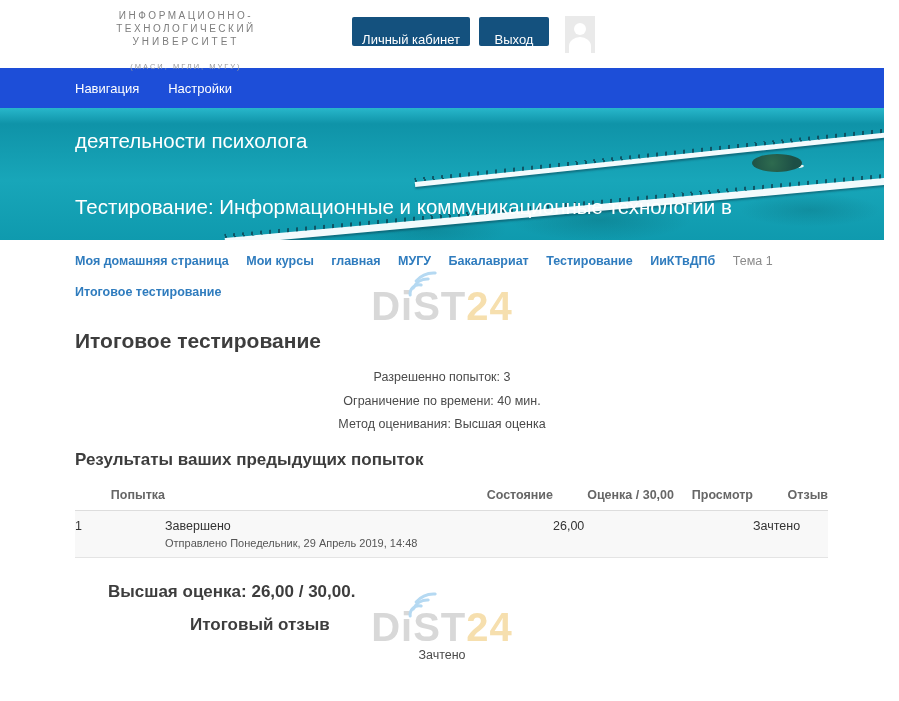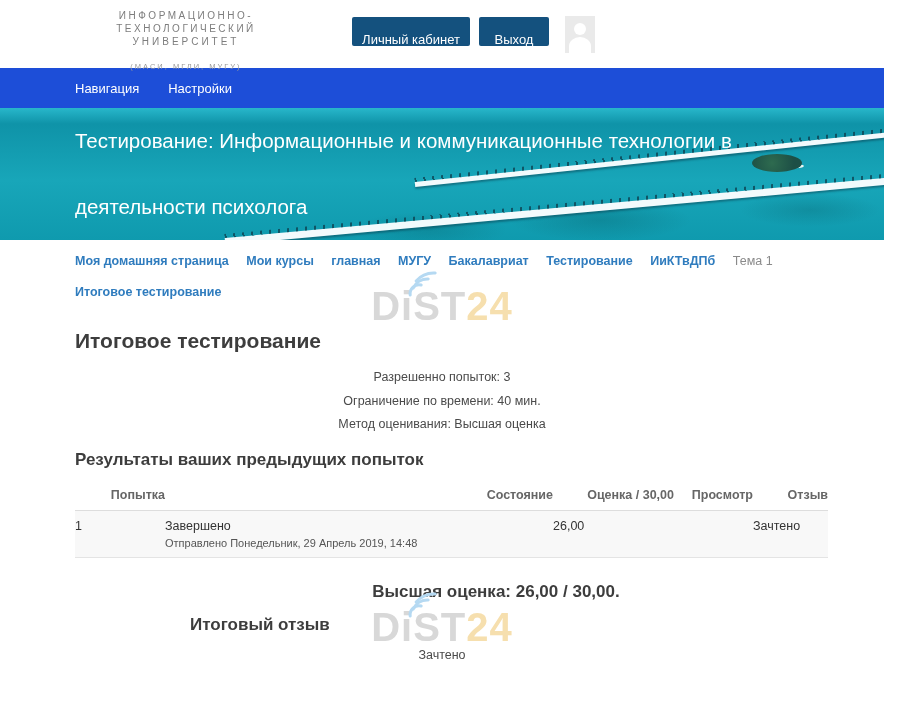--- a/index.html
+++ b/index.html
@@ -86,21 +86,21 @@
   table.results tbody tr { background:#f8f8f8; border-bottom:1px solid #e4e4e4; }
   th.c-attempt, td.c-attempt { width:90px; padding-left:15px; }
   td.c-attempt { text-align:left; padding-left:40px; }
   th.c-state,  td.c-state  { width:388px; }
   th.c-grade,  td.c-grade  { width:121px; }
   td.c-grade { padding-left:24px; }
   th.c-review, td.c-review { width:79px; }
   th.c-feedback, td.c-feedback { width:75px; }
   .state-detail { font-size:11px; color:#555; margin-top:4px; }
 
-  .highest-grade { margin:24px 0 0 108px; font-size:17px; font-weight:bold; color:#3d3d3d;text-align:center; }
+  .highest-grade { margin:24px 0 0 108px; font-size:17px; font-weight:bold; color:#3d3d3d; }
 
   .feedback-section { position:relative; margin-top:13px; min-height:62px; }
   .feedback-heading { margin-left:190px; font-size:17px; font-weight:bold; color:#3d3d3d;
                       position:relative; z-index:2; }
   .wm-bottom { top:-8px; }
   .final-feedback { text-align:center; margin-top:13px; font-size:12.5px; color:#4a4a4a;
                     position:relative; z-index:2; }
 </style>
 </head>
 <body>
@@ -124,22 +124,22 @@
   <div class="navbar">
     <a class="nav-link first">Навигация</a>
     <a class="nav-link">Настройки</a>
   </div>
 
   <div class="hero">
     <div class="island"></div>
     <div class="bridge b1"></div>
     <div class="bridge b2"></div>
     <h1>
+      <div>деятельности психолога</div>
       <div>Тестирование: Информационные и коммуникационные технологии в</div>
-      <div>деятельности психолога</div>
     </h1>
   </div>
 
   <div class="content">
 
     <div class="watermark wm-top">
       <svg width="34" height="26" viewBox="0 0 34 26">
         <path d="M6 24 A 9 9 0 0 1 17 14" fill="none" stroke="#b5d9f2" stroke-width="3" stroke-linecap="round"></path>
         <path d="M9 17 A 16 16 0 0 1 24 8" fill="none" stroke="#b5d9f2" stroke-width="3" stroke-linecap="round"></path>
         <path d="M12 10 A 23 23 0 0 1 31 2" fill="none" stroke="#b5d9f2" stroke-width="3" stroke-linecap="round"></path>

